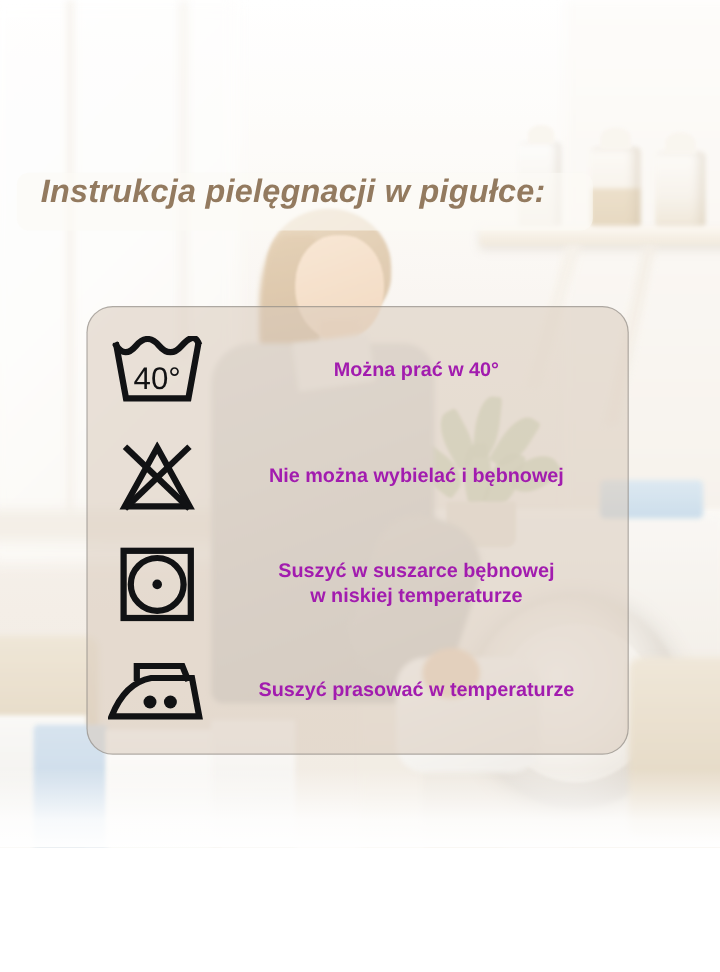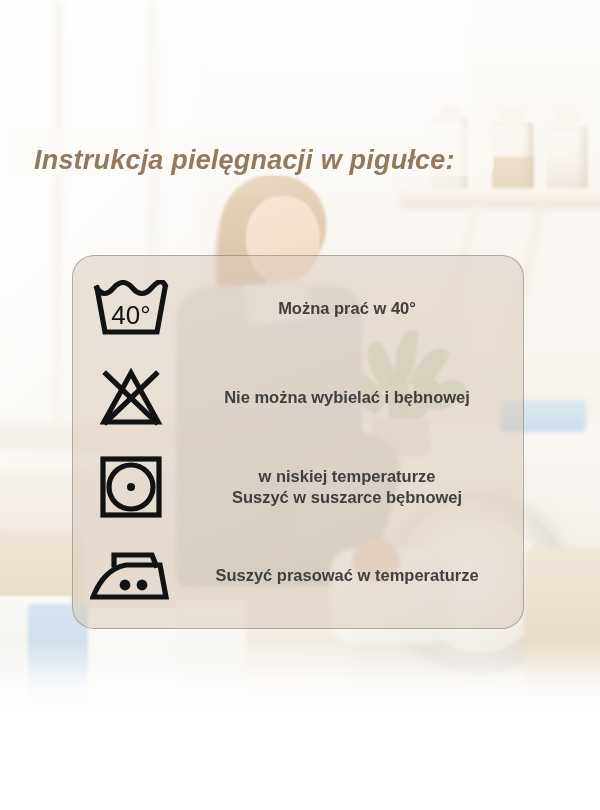--- a/index.html
+++ b/index.html
@@ -106,37 +106,37 @@
       background:linear-gradient(180deg,#cfe0ec,#b6cfe2);filter:blur(2px);}
 
   
   .fade{left:0;top:640px;width:600px;height:70px;
       background:linear-gradient(180deg,rgba(255,255,255,0) 0%,rgba(255,255,255,.85) 62%,#ffffff 100%);}
 
   
   .haze{left:0;top:0;width:600px;height:706px;background:rgba(255,255,255,.30);}
 
   
-  #title-banner{position:absolute;left:14px;top:128px;width:480px;height:48px;
+  #title-banner{position:absolute;left:14px;top:144px;width:480px;height:48px;
       background:rgba(252,250,246,.62);border-radius:10px;
-      display:flex;align-items:flex-end;padding-left:20px;box-sizing:border-box;}
+      display:flex;align-items:flex-start;padding-left:20px;box-sizing:border-box;}
   #title-text{font-size:27px;font-weight:bold;font-style:italic;color:#937a5f;
       letter-spacing:.2px;white-space:nowrap;}
 
   
   #panel{position:absolute;left:72px;top:255px;width:452px;height:374px;
       background:rgba(216,203,188,.55);border:1px solid rgba(125,122,118,.55);
       border-radius:22px;box-sizing:border-box;
       display:flex;flex-direction:column;justify-content:space-around;
       padding:8px 0;}
 
   .row{display:flex;align-items:center;min-height:64px;}
   .icon-cell{width:116px;min-width:116px;display:flex;align-items:center;justify-content:center;}
   .text-cell{flex:1;padding-right:18px;text-align:center;
-      font-size:16.5px;font-weight:bold;color:#404040;line-height:1.22;}
+      font-size:16.5px;font-weight:bold;color:#a21caf;line-height:1.22;}
 
   svg{display:block;}
   .st{fill:none;stroke:#111214;stroke-width:5.2;stroke-linecap:square;stroke-linejoin:miter;}
   .stf{fill:#111214;}
   .wtxt{font-family:"Liberation Sans",sans-serif;font-size:26px;fill:#111214;}
 </style>
 </head>
 <body>
 
 <div id="stage">
@@ -232,22 +232,22 @@
 
     <div class="row">
       <div class="icon-cell">
         <svg width="64" height="64" viewBox="0 0 64 64" aria-hidden="true">
           <rect class="st" x="4" y="4" width="56" height="56"></rect>
           <circle class="st" cx="32" cy="32" r="22"></circle>
           <circle class="stf" cx="32" cy="32" r="4"></circle>
         </svg>
       </div>
       <div class="text-cell">
+        <div>Suszyć w suszarce bębnowej</div>
         <div>w niskiej temperaturze</div>
-        <div>Suszyć w suszarce bębnowej</div>
       </div>
     </div>
 
     <div class="row">
       <div class="icon-cell">
         <svg width="82" height="54" viewBox="0 0 82 54" aria-hidden="true">
           <path class="st" d="M3 48 Q14 20 36 16 L70 16 L76 48 Z"></path>
           <path class="st" d="M24 16 L24 6 L62 6 L66 16"></path>
           <circle class="stf" cx="35" cy="36" r="5.4"></circle>
           <circle class="stf" cx="52" cy="36" r="5.4"></circle>

